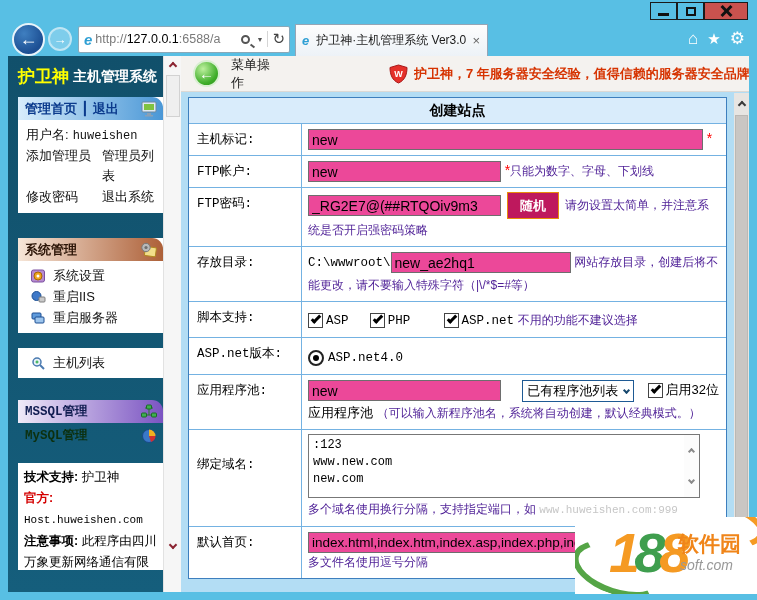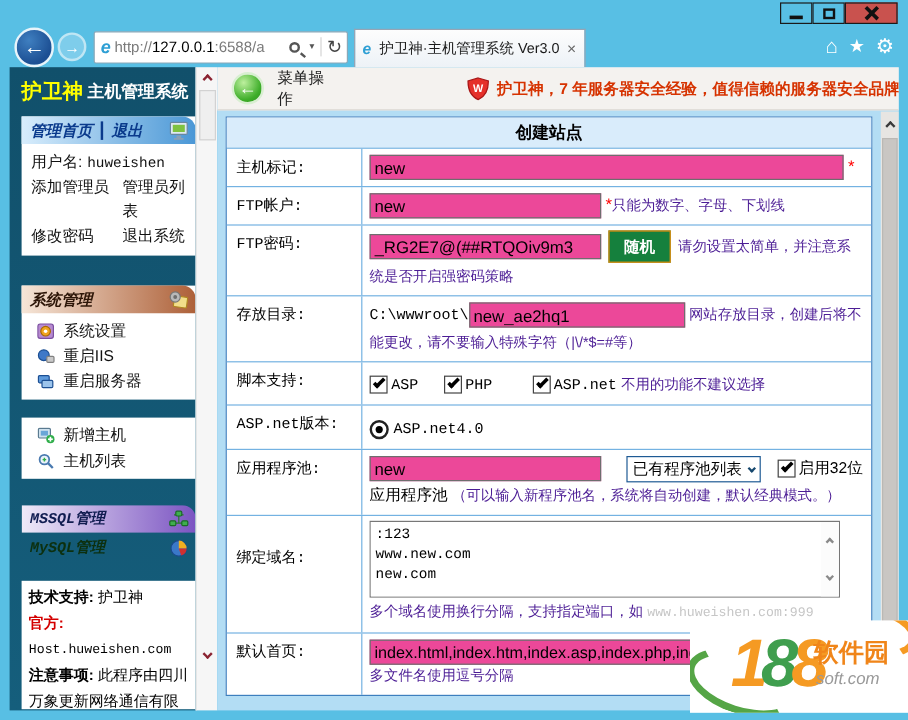--- a/index.html
+++ b/index.html
@@ -44,21 +44,21 @@
 
   
   .content { display:flex; height:536px; margin:0 8px 0 8px; }
 
   
   .sidebar { width:155px; background:linear-gradient(180deg,#11506b,#155e7c); overflow:hidden; display:flex; flex-direction:column; }
   .app-title { height:41px; display:flex; align-items:center; padding-left:10px; gap:4px; }
   .brand-yellow { color:#ffff00; font-weight:bold; font-size:17px; }
   .brand-white { color:#fff; font-weight:bold; font-size:14px; }
   .panel { margin-left:10px; width:145px; background:#fff; flex-shrink:0; }
-  .p-head { height:23px; display:flex; align-items:center; padding:0 5px 0 7px; font-weight:bold; font-size:13px; border-top-right-radius:11px;font-style:italic; }
+  .p-head { height:23px; display:flex; align-items:center; padding:0 5px 0 7px; font-weight:bold; font-size:13px; border-top-right-radius:11px; }
   .p-head .sp { flex:1; }
   .head-blue { background:linear-gradient(90deg,#d8edfc,#4a97d6); color:#0a3a8c; }
   .head-copper { background:linear-gradient(90deg,#f6e6d8,#ad6038); color:#2d1608; }
   .head-gold { background:linear-gradient(90deg,#fdf6d4,#f2b40c); color:#1a2a50; }
   .head-purple { background:linear-gradient(90deg,#efeaf8,#7b54c2); color:#101c50; }
   .head-green { background:linear-gradient(90deg,#effaef,#2f9340; ); color:#0c300f; }
   .acct-body { padding:5px 0 6px 8px; font-size:13px; line-height:20px; color:#111; }
   .acct-user { display:flex; gap:4px; align-items:baseline; }
   .acct-user .mono { font-size:12px; }
   .acct-links { display:grid; grid-template-columns:76px auto; row-gap:1px; }
@@ -96,21 +96,21 @@
   .form-area { padding:5px 0 0 7px; height:499px; overflow:hidden; }
   .ftable { width:539px; background:#fff; border:1px solid #3d7fbe; font-size:13px; color:#000; }
   .ftitle { height:25px; background:#d9ecfb; display:flex; align-items:center; justify-content:center; font-weight:bold; font-size:14px; }
   .frow { display:flex; border-top:1px solid #74b2e2; }
   .flabel { width:113px; flex-shrink:0; border-right:1px solid #74b2e2; padding:7px 2px 0 8px; font-family:"Liberation Mono","DejaVu Sans Mono",monospace; font-size:12.5px; }
   .fcell { flex:1; padding:4px 6px 5px 6px; line-height:21px; }
   .inp { border:1px solid #6e6e6e; height:21px; font-family:"Liberation Sans","DejaVu Sans",sans-serif; font-size:14px; padding:0 3px; vertical-align:middle; background:#ec4899; }
   .hint { color:#4c1d95; font-size:12px; }
   .hintm { color:#c6c6c6; font-size:11px; font-family:"Liberation Mono","DejaVu Sans Mono",monospace; }
   .req { color:#ff0000; font-size:14px; }
-  .btn-orange { display:inline-block; background:#15803d; border:1px solid #e88c0a; color:#fff; font-weight:bold; font-size:13px; padding:2px 12px; margin:0 6px; vertical-align:middle; }
+  .btn-orange { display:inline-block; background:#be185d; border:1px solid #e88c0a; color:#fff; font-weight:bold; font-size:13px; padding:2px 12px; margin:0 6px; vertical-align:middle; }
   .cb { display:inline-block; width:15px; height:15px; border:1px solid #444; background:#fff; position:relative; vertical-align:middle; margin-right:3px; }
   .cb .tick { position:absolute; left:2px; top:2px; width:10px; height:5px; border-left:3px solid #000; border-bottom:3px solid #000; transform:rotate(-45deg); }
   .radio { display:inline-block; width:16px; height:16px; border:2px solid #222; border-radius:50%; background:#fff; position:relative; vertical-align:middle; margin-right:4px; }
   .radio .dot { position:absolute; left:3px; top:3px; width:6px; height:6px; border-radius:50%; background:#000; }
   .lat { font-family:"Liberation Mono","DejaVu Sans Mono",monospace; font-size:12.5px; }
   .sel { display:inline-flex; align-items:center; justify-content:space-between; width:112px; height:22px; border:1px solid #1e5a94; background:#fff; font-size:13px; padding:0 4px; vertical-align:middle; }
   .ta-wrap { position:relative; width:392px; border:1px solid #777; background:#fff; }
   .ta-wrap textarea { display:block; width:100%; height:62px; border:0; outline:none; resize:none; overflow:hidden; font-family:"Liberation Mono","DejaVu Sans Mono",monospace; font-size:12px; line-height:17px; padding:2px 18px 2px 4px; }
   .ta-scroll { position:absolute; top:0; right:0; bottom:0; width:15px; background:#fcfcfc; display:flex; flex-direction:column; justify-content:space-between; align-items:center; padding:14px 0; }
 
@@ -256,32 +256,20 @@
             <span>重启服务器</span>
           </div>
         </div>
       </div>
 
       <div class="panel" style="margin-bottom:22px">
         <div class="menu-body">
           <div class="menu-item">
             <span>
                 <svg width="15" height="14" viewBox="0 0 15 14">
-                  <rect x="1" y="1" width="10" height="8" rx="1" fill="#cfe2ef" stroke="#5a7a90"></rect>
-                  <rect x="3" y="3" width="6" height="4" fill="#6aa6d8"></rect>
-                  <circle cx="11" cy="10" r="3.4" fill="#2fae4a"></circle>
-                  <rect x="10.3" y="8" width="1.4" height="4" fill="#fff"></rect>
-                  <rect x="9" y="9.3" width="4" height="1.4" fill="#fff"></rect>
-                </svg>
-              </span>
-            <span>新增主机</span>
-          </div>
-          <div class="menu-item">
-            <span>
-                <svg width="15" height="14" viewBox="0 0 15 14">
                   <circle cx="6" cy="6" r="4" fill="#eaf2fa" stroke="#4a7ab0" stroke-width="1.5"></circle>
                   <line x1="9" y1="9" x2="13" y2="13" stroke="#4a7ab0" stroke-width="2"></line>
                   <line x1="6" y1="4.5" x2="6" y2="7.5" stroke="#2fae4a" stroke-width="1.2"></line>
                   <line x1="4.5" y1="6" x2="7.5" y2="6" stroke="#2fae4a" stroke-width="1.2"></line>
                 </svg>
               </span>
             <span>主机列表</span>
           </div>
         </div>
       </div>

